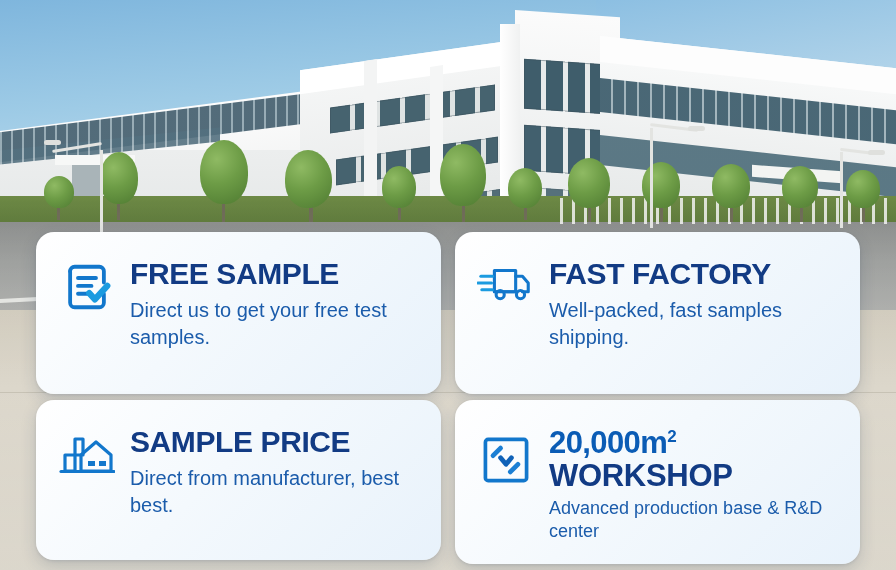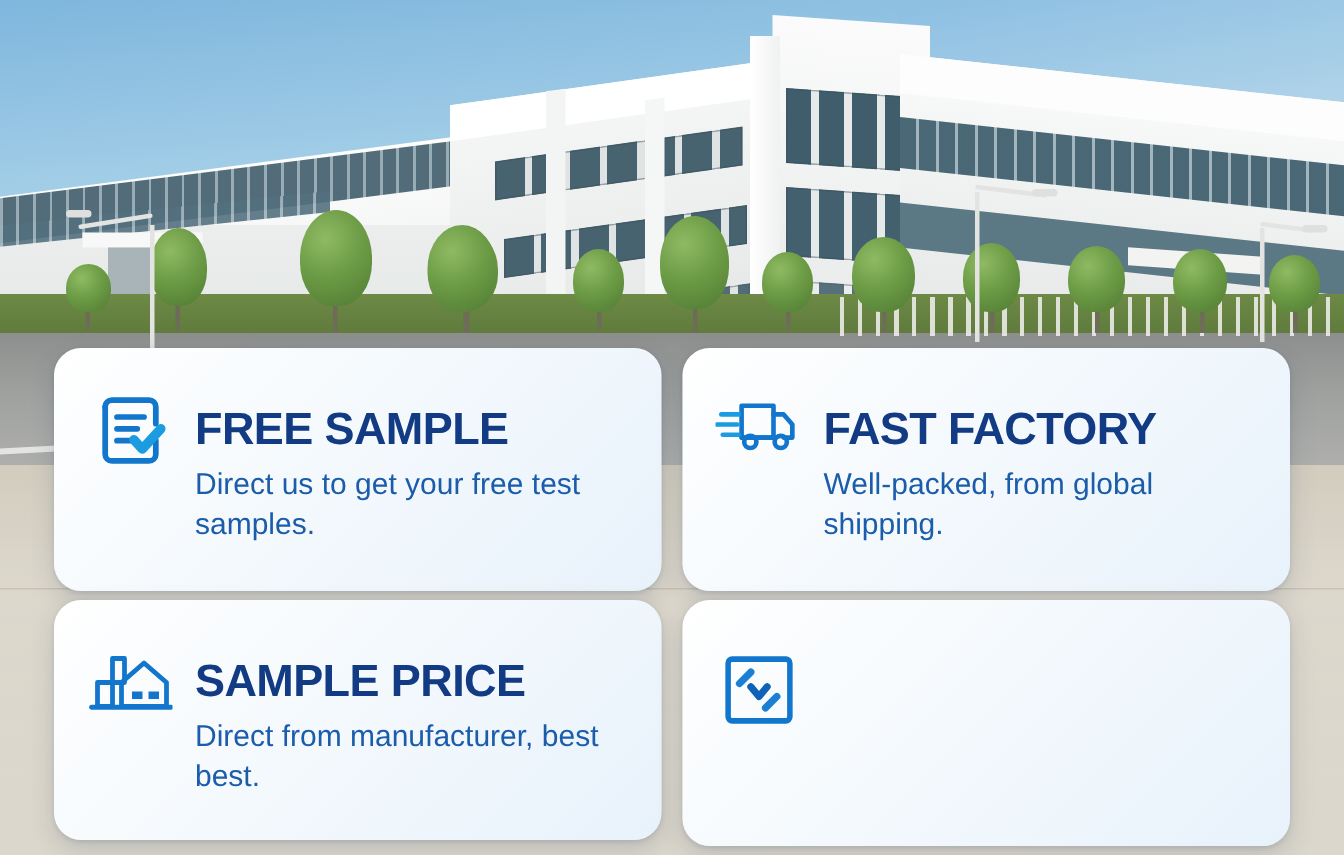--- a/index.html
+++ b/index.html
@@ -261,21 +261,21 @@
   .icon-wrap {
     flex: 0 0 auto;
     width: 58px;
     display: flex;
     justify-content: center;
     padding-top: 2px;
   }
   .card-c .icon-wrap { padding-top: 6px; }
   .card-d .icon-wrap { padding-top: 8px; }
 
-  .card-text { flex: 1 1 auto; min-width: 0; margin-top: 13px; }
+  .card-text { flex: 1 1 auto; min-width: 0; }
 
   .title {
     font-weight: 700;
     font-size: 30px;
     line-height: 1.04;
     letter-spacing: -0.4px;
     color: #123b84;
     margin: 0 0 8px 0;
     white-space: nowrap;
   }
@@ -444,21 +444,21 @@
           <circle cx="45" cy="33" r="4.2"></circle>
           <line x1="18" y1="30" x2="20" y2="30"></line>
           <line x1="28" y1="30" x2="41" y2="30"></line>
           <line x1="4" y1="14" x2="16" y2="14" stroke="#1b9be0"></line>
           <line x1="1" y1="21" x2="15" y2="21" stroke="#1b9be0"></line>
           <line x1="5" y1="28" x2="16" y2="28" stroke="#1b9be0"></line>
         </svg>
       </div>
       <div class="card-text">
         <h3 class="title">FAST FACTORY</h3>
-        <p class="desc">Well-packed, from global shipping.</p>
+        <p class="desc">Well-packed, fast samples shipping.</p>
       </div>
     </div>
 
     <div class="card card-c">
       <div class="icon-wrap">
         <svg width="56" height="48" viewBox="0 0 56 46" fill="none" stroke="#1277cc" stroke-width="3.2" stroke-linecap="round" stroke-linejoin="round">
           <path d="M16 6h8v16h-8z"></path>
           <path d="M6 22h10v16H6z"></path>
           <path d="M22 22L37 9l15 13v16H22z"></path>
           <line x1="2" y1="38.5" x2="55" y2="38.5"></line>
@@ -474,16 +474,23 @@
 
     <div class="card card-d">
       <div class="icon-wrap">
         <svg width="52" height="52" viewBox="0 0 48 48" fill="none" stroke="#1277cc" stroke-width="3.4" stroke-linecap="round" stroke-linejoin="round">
           <rect x="5" y="5" width="38" height="38" rx="2.5"></rect>
           <line x1="12" y1="20" x2="19" y2="13" stroke="#1b7fd4" stroke-width="4.4"></line>
           <path d="M19 22l5 6 5-6" stroke="#0f62b8" stroke-width="4.4"></path>
           <line x1="28" y1="35" x2="35" y2="28" stroke="#1b7fd4" stroke-width="4.4"></line>
         </svg>
       </div>
+      <div class="card-text">
+        <h3 class="title">
+          <span class="big-num"><span>20,000m</span><sup>2</sup></span>
+          <span class="sub-title">WORKSHOP</span>
+        </h3>
+        <p class="desc">Advanced production base &amp; R&amp;D center</p>
+      </div>
     </div>
 
   </div>
 </div>
 
 </body></html>

